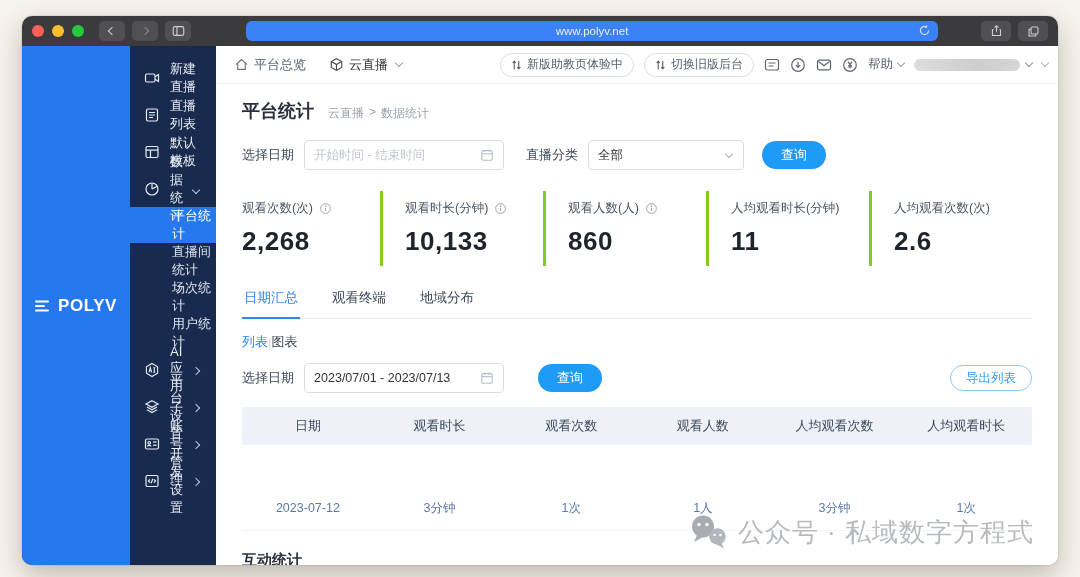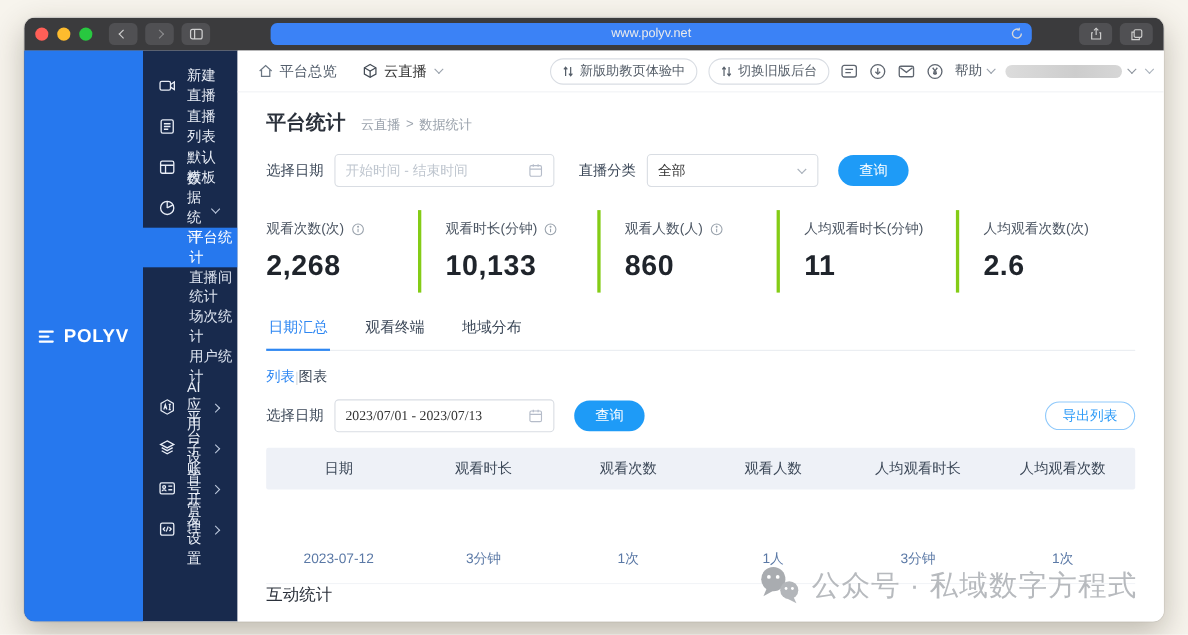--- a/index.html
+++ b/index.html
@@ -84,21 +84,21 @@
 
   .filter-row2 { margin-top:12px; display:flex; align-items:center; font-size:13px; color:#3c4858; }
   .btn-export { margin-left:auto; height:26px; padding:0 15px; border:1px solid #8fc9fb; color:#2e9bf7;
     background:#fff; border-radius:14px; font-size:12.5px; cursor:pointer; }
 
   .table { margin-top:14px; }
   .thead, .trow { display:grid; grid-template-columns:repeat(6,1fr); align-items:center; text-align:center; }
   .thead { height:38px; background:#eef1f7; border-radius:2px; font-size:13px; color:#3c4858; }
   .trow { height:45px; font-size:12.5px; color:#5b79a6; border-bottom:1px solid #f2f4f7; cursor:pointer;margin-top:41px; }
 
-  .section-title { font-size:15px; font-weight:normal; color:#2b313b; }
+  .section-title { margin-top:20px; font-size:15px; font-weight:bold; color:#2b313b; }
 
   .watermark { position:absolute; right:24px; bottom:14px; display:flex; align-items:center; gap:8px;
     color:#b7babe; font-size:26px; letter-spacing:1px; }
 
   svg { display:block; }
 </style>
 </head>
 <body>
 
 <div class="stage">
@@ -411,41 +411,41 @@
           </div>
 
           <div class="view-switch">
             <span class="vs active">列表</span>
             <span class="vs-sep">|</span>
             <span class="vs">图表</span>
           </div>
 
           <div class="filter-row2">
             <span class="flabel">选择日期</span>
-            <div class="input date1" style="margin-right:0;font-family:Liberation Serif, serif;">
+            <div class="input date1" style="margin-right:16px;">
               <span>2023/07/01 - 2023/07/13</span>
               <svg width="14" height="14" viewBox="0 0 16 16" fill="none" stroke="#b5bcc9" stroke-width="1.2">
                   <rect x="2" y="3" width="12" height="11" rx="1.5"></rect>
                   <line x1="2" y1="6.5" x2="14" y2="6.5"></line>
                   <line x1="5.5" y1="1.6" x2="5.5" y2="4.2"></line>
                   <line x1="10.5" y1="1.6" x2="10.5" y2="4.2"></line>
                 </svg>
             </div>
             <button class="btn-primary">查询</button>
             <button class="btn-export">导出列表</button>
           </div>
 
           <div class="table">
             <div class="thead">
               <span>日期</span>
               <span>观看时长</span>
               <span>观看次数</span>
               <span>观看人数</span>
+              <span>人均观看次数</span>
               <span>人均观看时长</span>
-              <span>人均观看次数</span>
             </div>
             <div class="trow">
               <span>2023-07-12</span>
               <span>3分钟</span>
               <span>1次</span>
               <span>1人</span>
               <span>3分钟</span>
               <span>1次</span>
             </div>
           </div>

